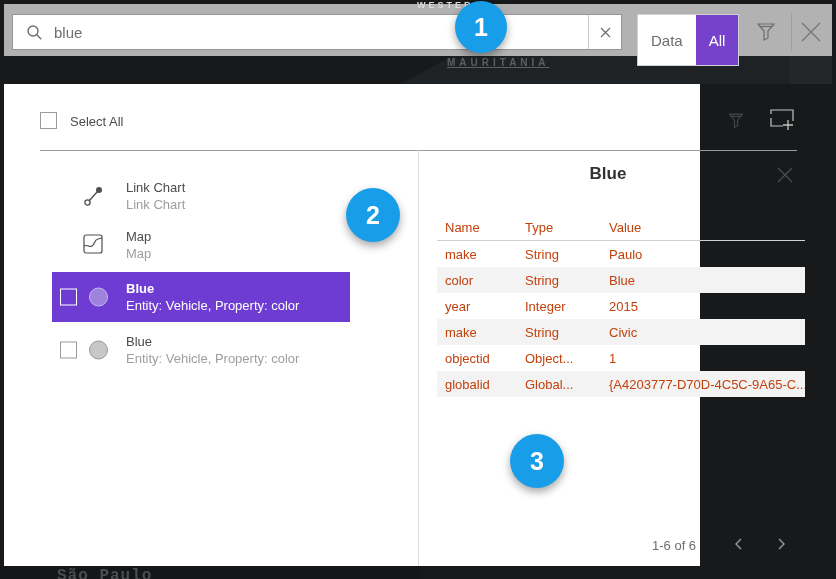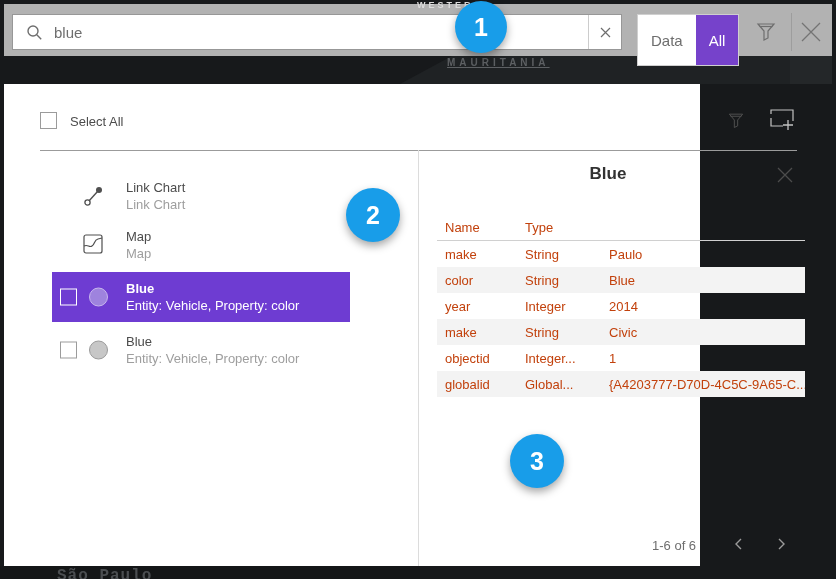--- a/index.html
+++ b/index.html
@@ -228,44 +228,45 @@
       <svg width="18" height="18" viewBox="0 0 18 18">
           <path d="M2 2 L16 16 M16 2 L2 16" stroke="currentColor" stroke-width="1.3"></path>
         </svg>
     </span>
   </div>
 
   <div class="prop-table">
     <div class="prop-row prop-head">
       <span>Name</span>
       <span>Type</span>
+      <span>Value</span>
     </div>
     <div class="prop-row">
       <span>make</span>
       <span>String</span>
       <span>Paulo</span>
     </div>
     <div class="prop-row shaded">
       <span>color</span>
       <span>String</span>
       <span>Blue</span>
     </div>
     <div class="prop-row">
       <span>year</span>
       <span>Integer</span>
-      <span>2014</span>
+      <span>2015</span>
     </div>
     <div class="prop-row shaded">
       <span>make</span>
       <span>String</span>
       <span>Civic</span>
     </div>
     <div class="prop-row">
       <span>objectid</span>
-      <span>Integer...</span>
+      <span>Object...</span>
       <span>1</span>
     </div>
     <div class="prop-row shaded">
       <span>globalid</span>
       <span>Global...</span>
       <span>{A4203777-D70D-4C5C-9A65-C...</span>
     </div>
   </div>
 
   <div class="pag-label">1-6 of 6</div>

